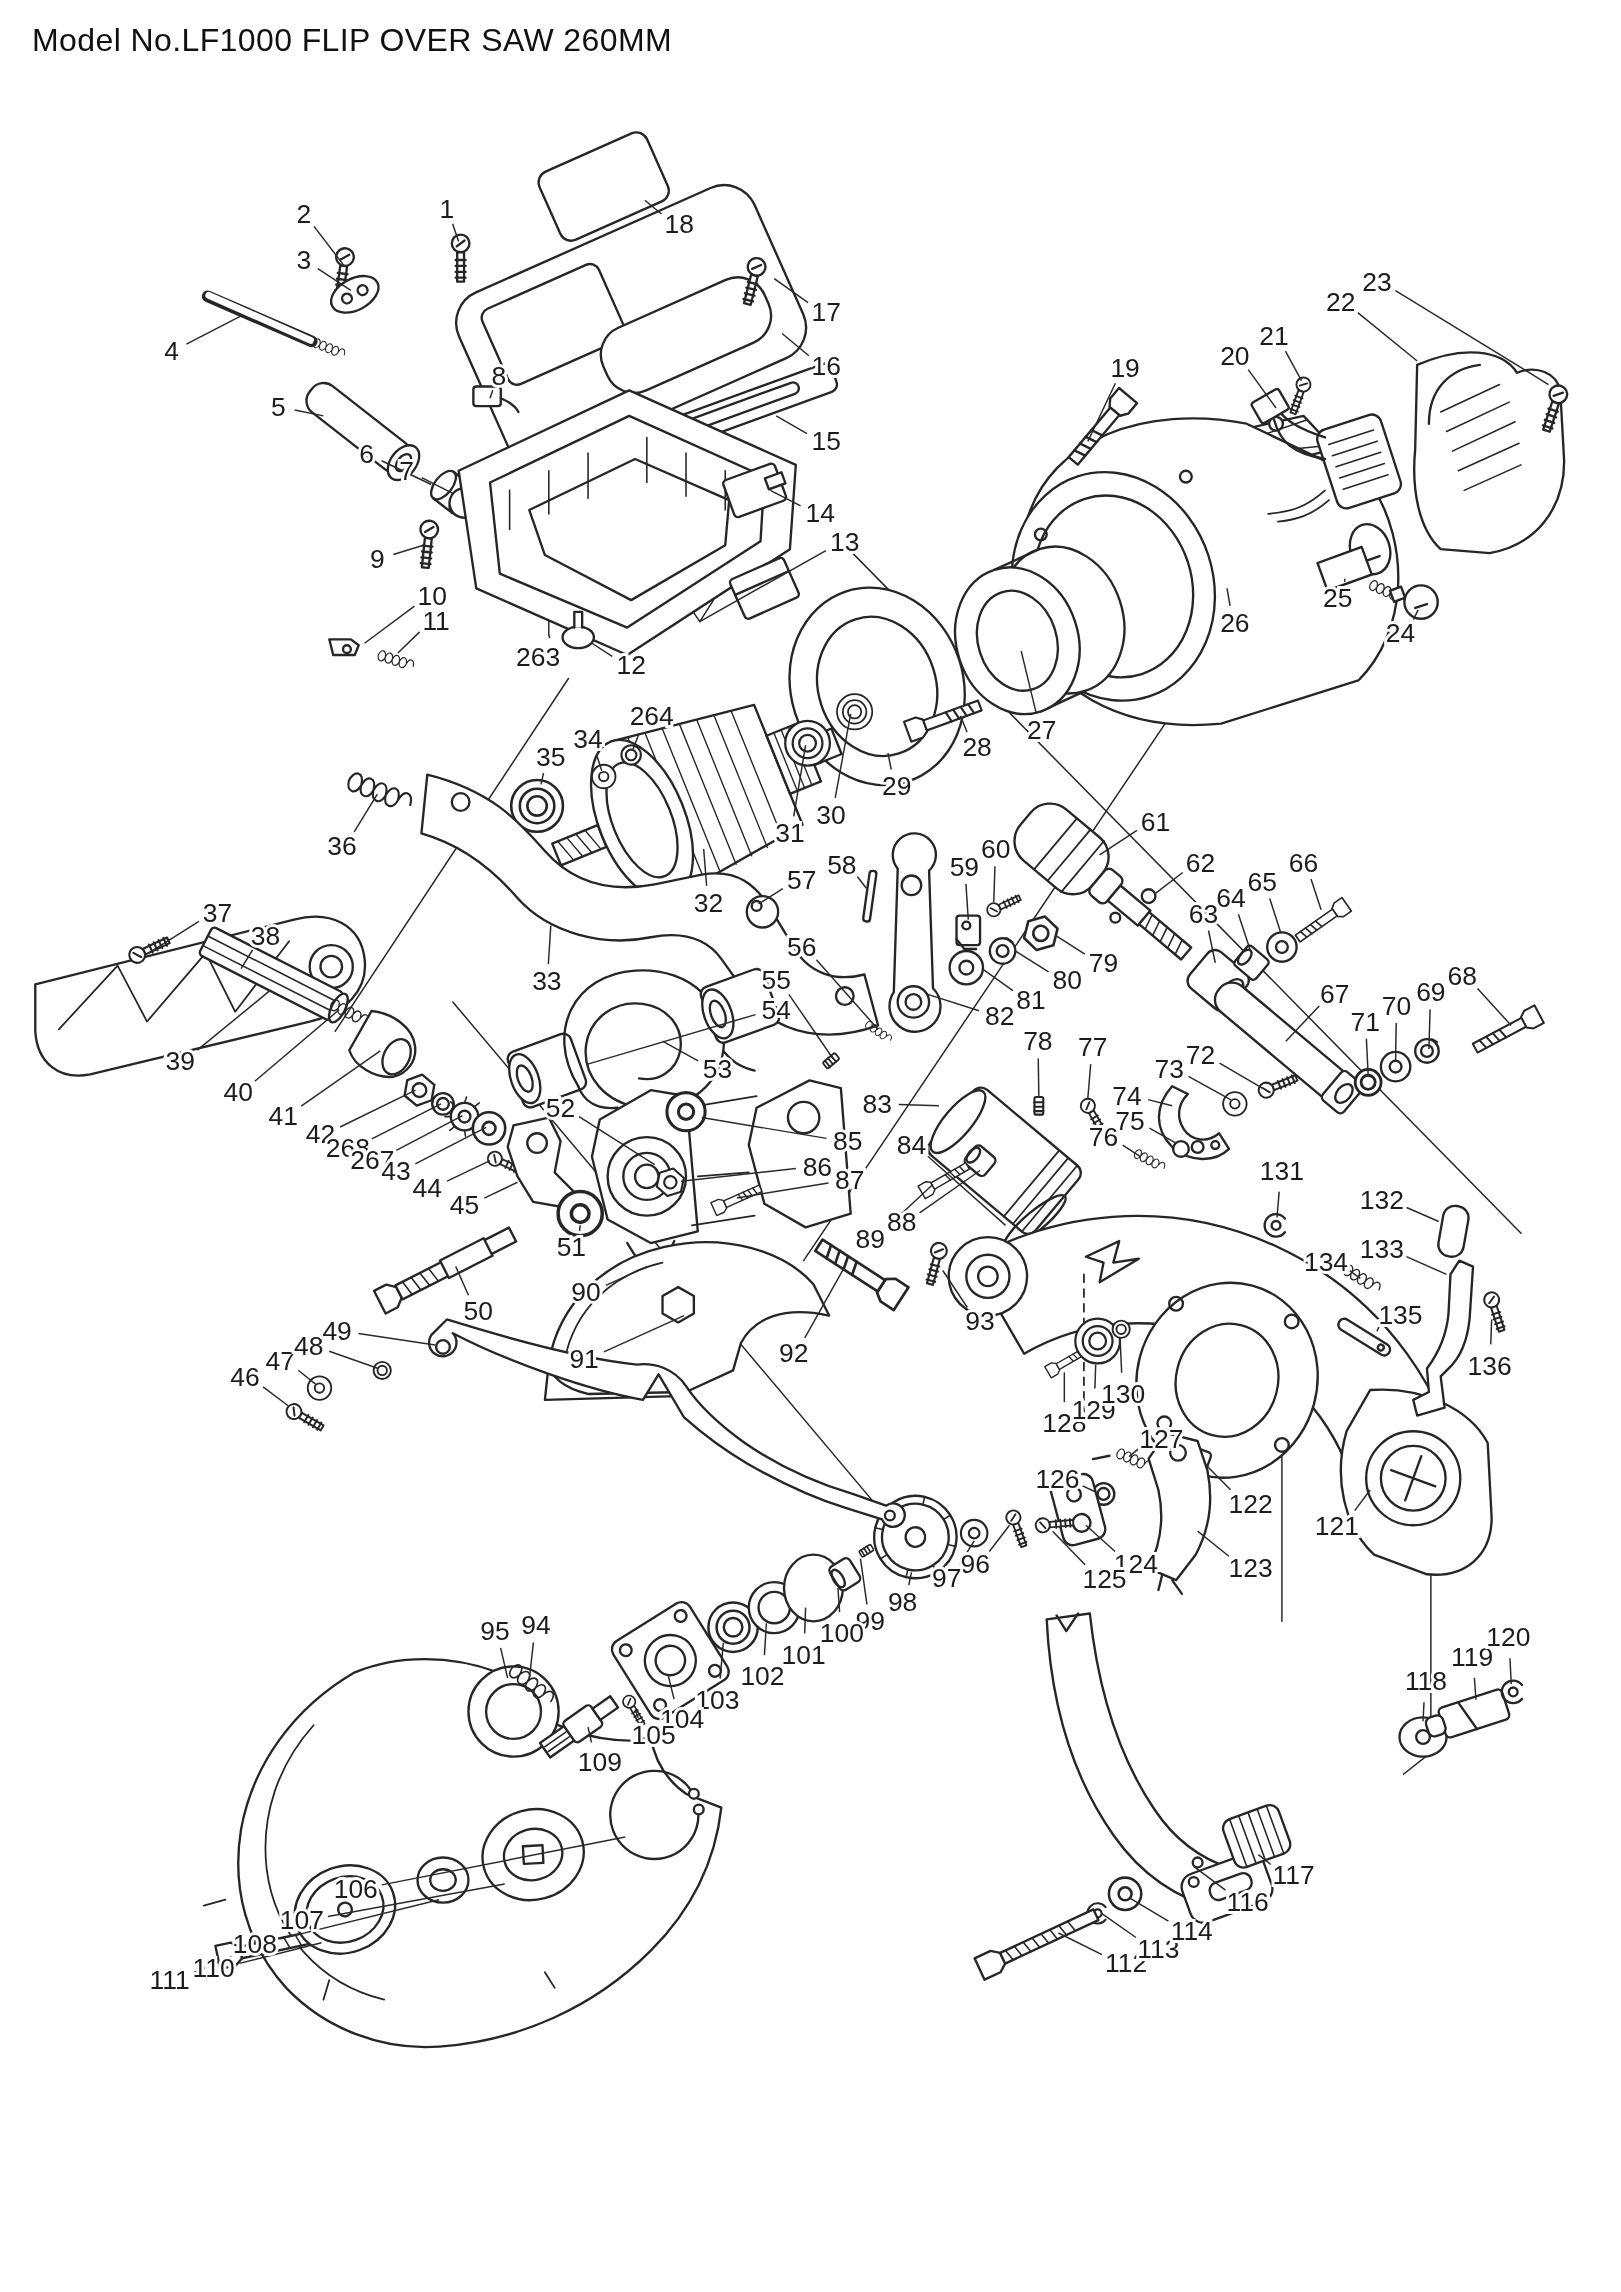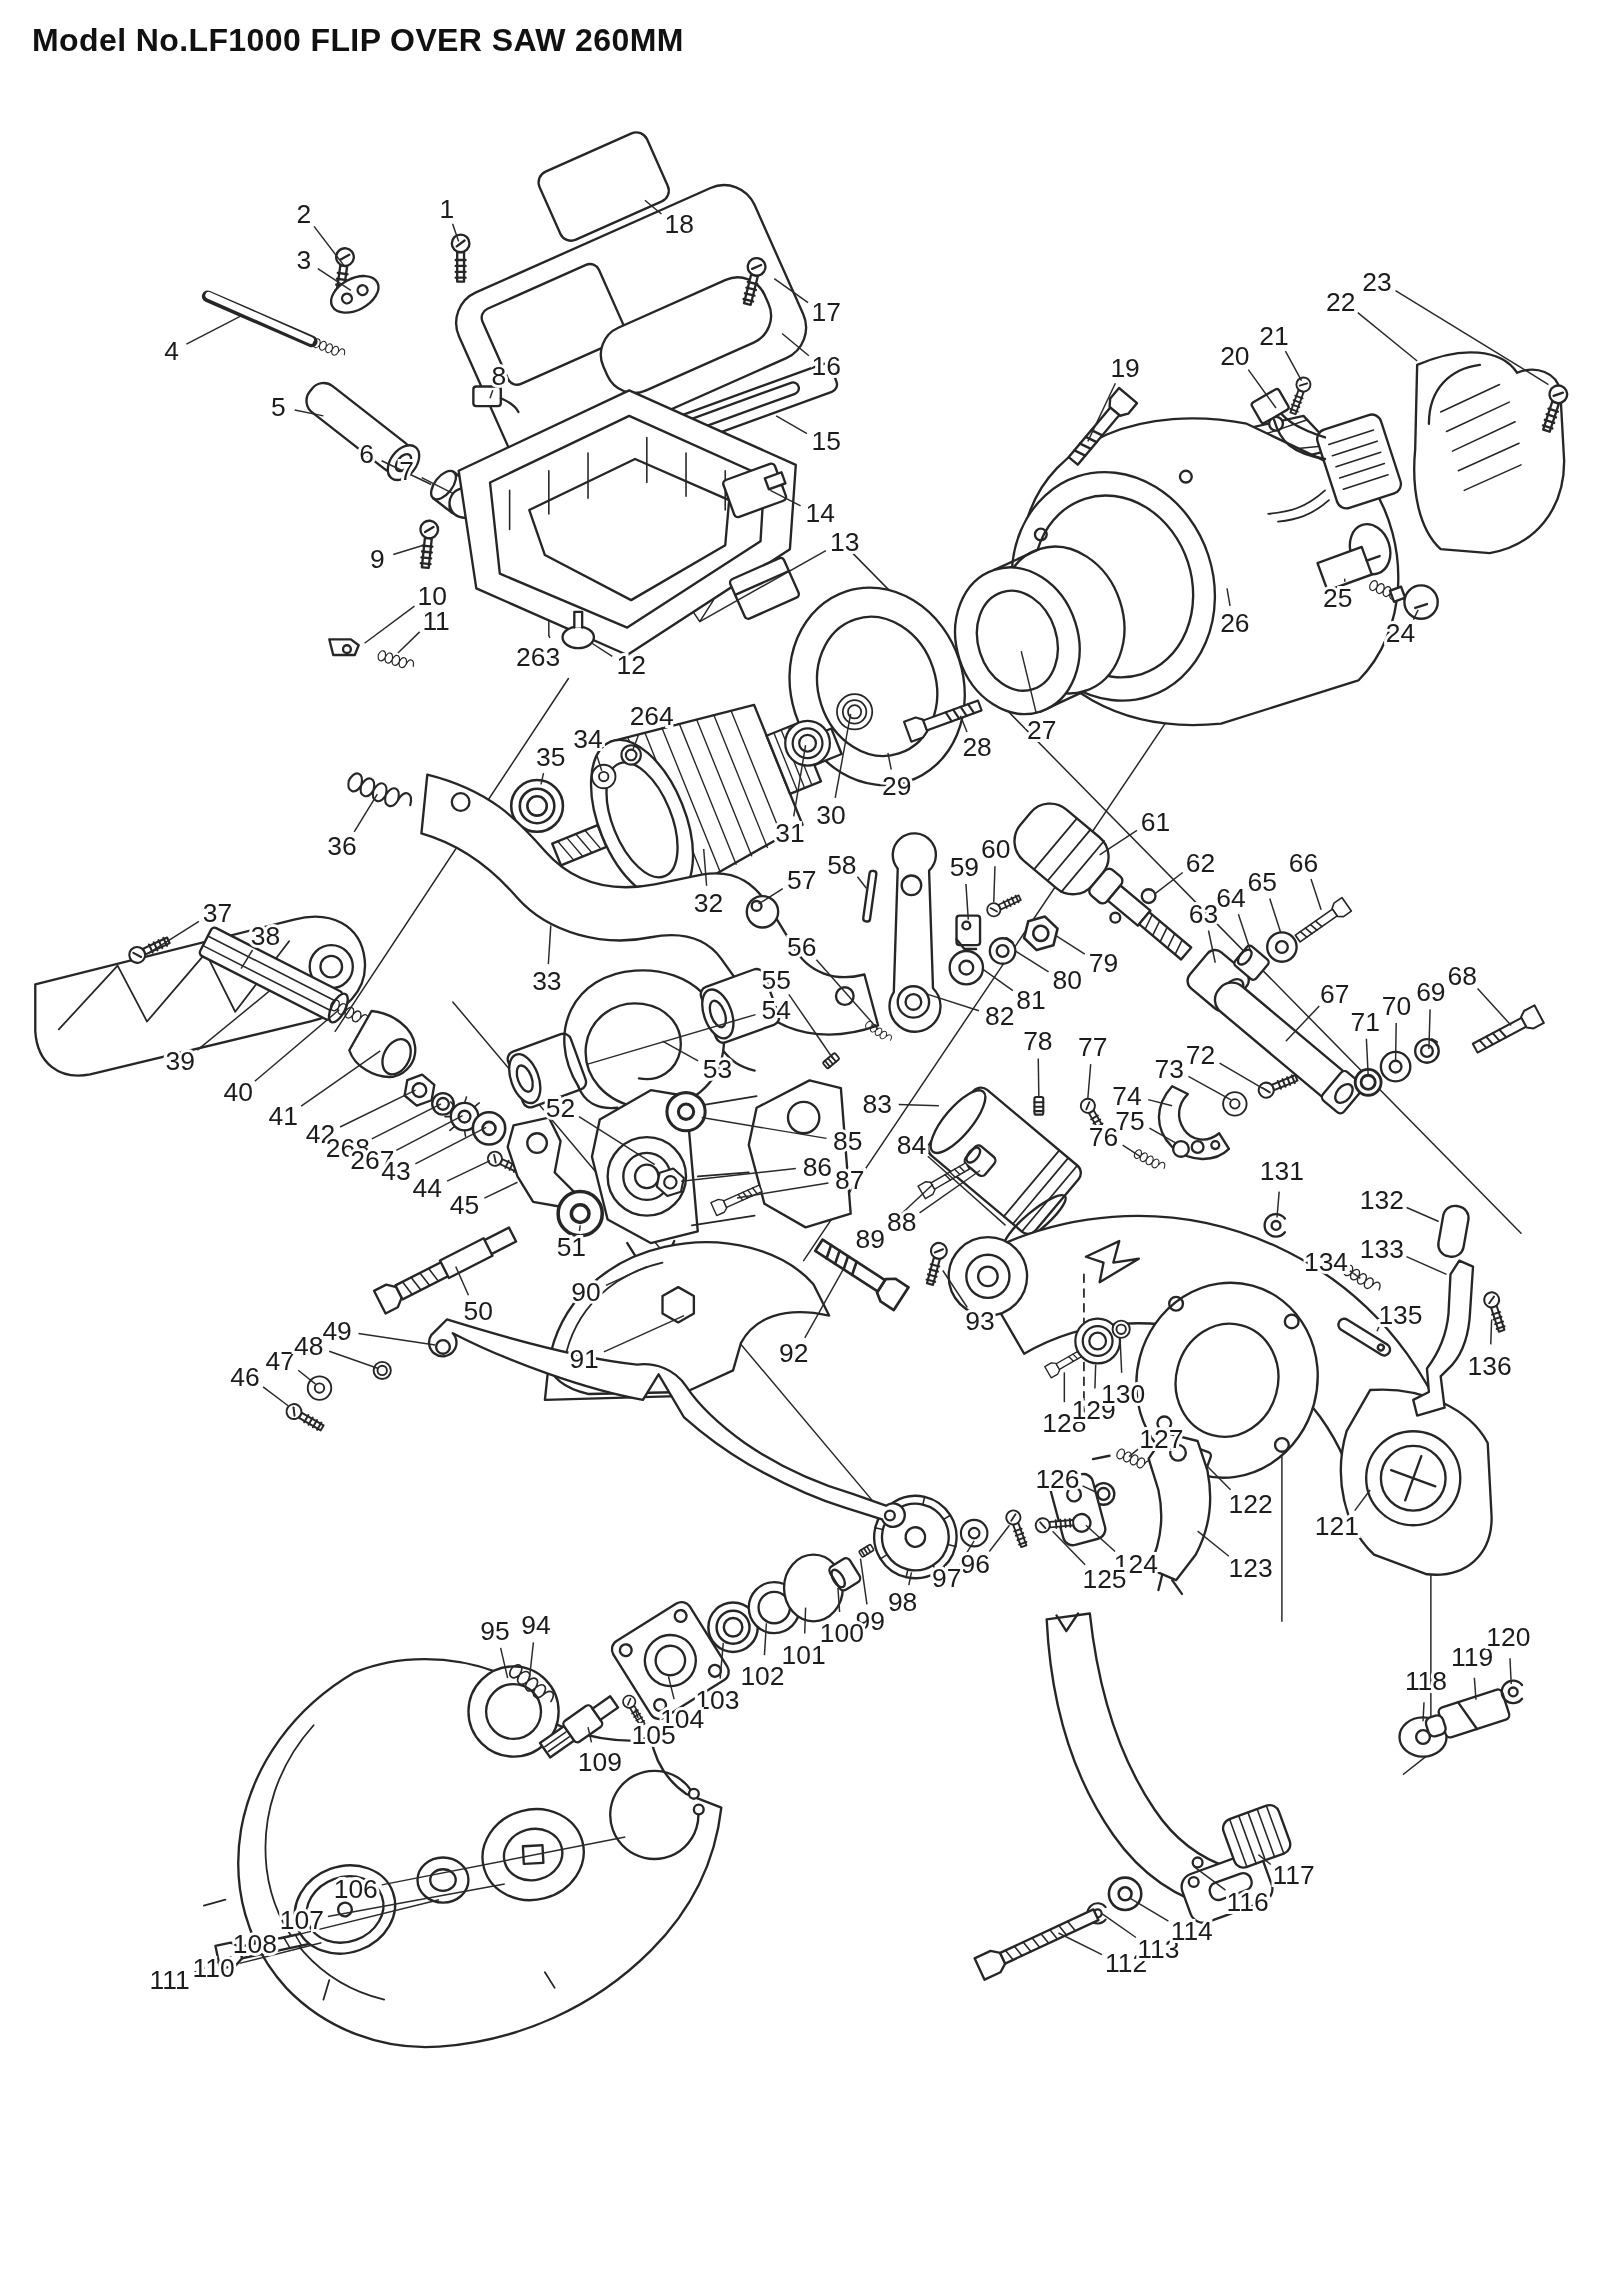--- a/index.html
+++ b/index.html
@@ -1,18 +1,18 @@
 <!DOCTYPE html>
 <html><head>
 <meta charset="utf-8">
 <style>
   html,body{margin:0;padding:0;background:#fff;}
   .sheet{position:relative;width:1621px;height:2293px;background:#fff;
          font-family:"Liberation Sans",sans-serif;overflow:hidden;}
-  .title{position:absolute;left:32px;top:21.6px;font-size:32px;font-weight:700;
+  .title{position:absolute;left:32px;top:21.6px;font-size:32px;font-weight:400;
          color:#111;letter-spacing:0.4px;white-space:nowrap;}
   svg.diagram{position:absolute;left:0;top:0;}
   text.plbl{font-family:"Liberation Sans",sans-serif;font-size:27px;fill:#1c1c1c;
             paint-order:stroke;stroke:#ffffff;stroke-width:6px;}
 </style>
 </head>
 <body>
 
 <div class="sheet">
   <div class="title">Model No.LF1000 FLIP OVER SAW 260MM</div>

